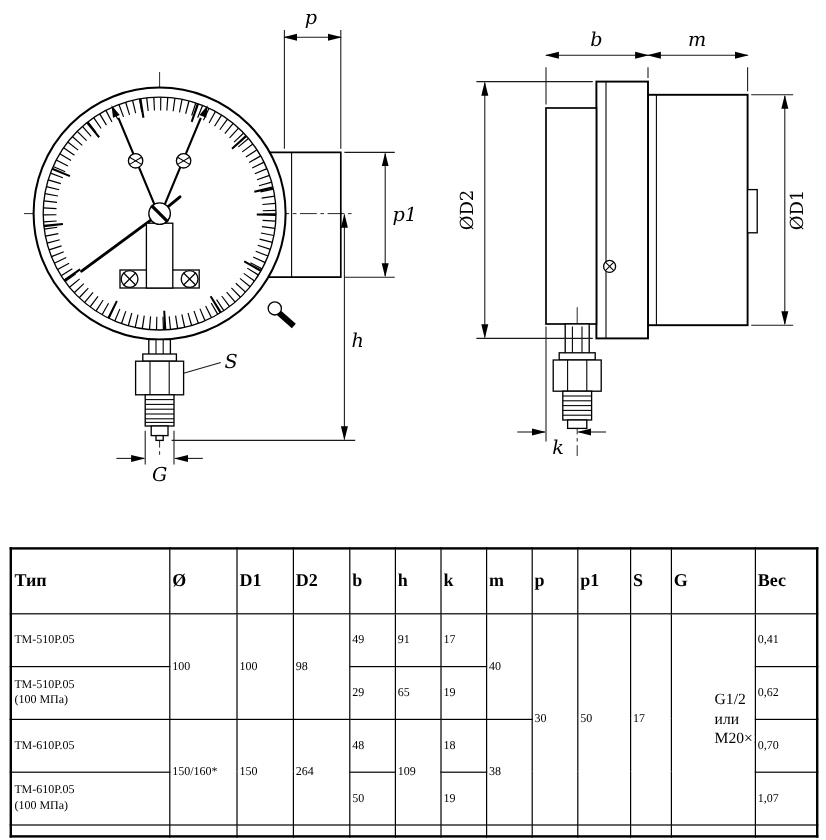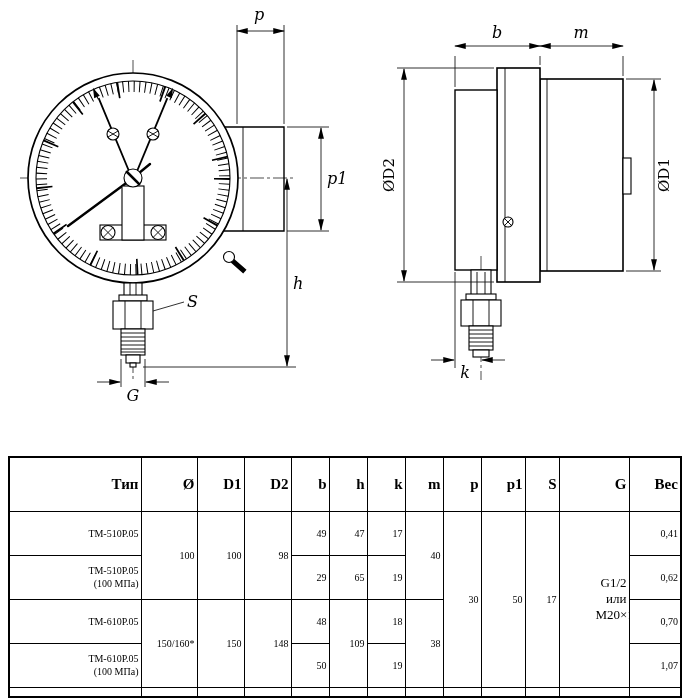--- a/index.html
+++ b/index.html
@@ -17,21 +17,21 @@
   .dim  { fill:none; stroke:#1a1a1a; stroke-width:0.9; }
   .cl   { fill:none; stroke:#000; stroke-width:0.7; stroke-dasharray:14 3 3 3; }
   .ticks  { fill:none; stroke:#000; stroke-width:11; stroke-dasharray:1 4.6; }
   .ticksM { fill:none; stroke:#000; stroke-width:16; stroke-dasharray:1.8 43; }
   .arrfill { fill:#000; }
   text.dimtxt { font-family:"DejaVu Serif", serif; font-style:italic; font-size:16px; fill:#000; }
   text.diatxt { font-family:"DejaVu Serif", serif; font-size:15px; fill:#000; }
 
   
   table.dims { border-collapse:collapse; width:672px; margin:6px 8px 0 8px; table-layout:fixed; border:2px solid #000; }
-  .dims th, .dims td { border:1px solid #000; text-align:right; vertical-align:middle; padding:2px; overflow:hidden; }
+  .dims th, .dims td { border:1px solid #000; text-align:left; vertical-align:middle; padding:2px; overflow:hidden; }
   .dims th { font-size:15px; font-weight:bold; height:54px; }
   .dims td { font-size:10px; height:44px; }
   .dims td.pre { white-space:pre-line; line-height:1.3; }
   .dims td.gcell { font-size:13px; white-space:pre-line; line-height:1.25;padding-left:36px; }
   .dims tr.thin td { height:10px; padding:0; }
 </style>
 </head>
 <body>
 
 <div class="page">
@@ -266,21 +266,21 @@
         <th>Вес</th>
       </tr>
     </thead>
     <tbody>
       <tr>
         <td class="pre">ТМ-510Р.05</td>
         <td rowspan="2">100</td>
         <td rowspan="2">100</td>
         <td rowspan="2">98</td>
         <td>49</td>
-        <td>47</td>
+        <td>91</td>
         <td>17</td>
         <td rowspan="2">40</td>
         <td rowspan="4">30</td>
         <td rowspan="4">50</td>
         <td rowspan="4">17</td>
         <td rowspan="4" class="gcell">G1/2
 или
 M20×1,5</td>
         <td>0,41</td>
       </tr>
@@ -289,21 +289,21 @@
 (100 МПа)</td>
         <td>29</td>
         <td>65</td>
         <td>19</td>
         <td>0,62</td>
       </tr>
       <tr>
         <td class="pre">ТМ-610Р.05</td>
         <td rowspan="2">150/160*</td>
         <td rowspan="2">150</td>
-        <td rowspan="2">148</td>
+        <td rowspan="2">264</td>
         <td>48</td>
         <td rowspan="2">109</td>
         <td>18</td>
         <td rowspan="2">38</td>
         <td>0,70</td>
       </tr>
       <tr>
         <td class="pre">ТМ-610Р.05
 (100 МПа)</td>
         <td>50</td>

